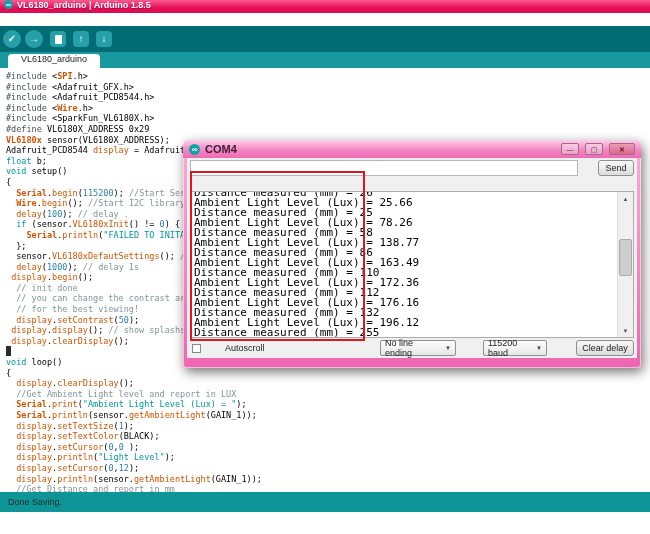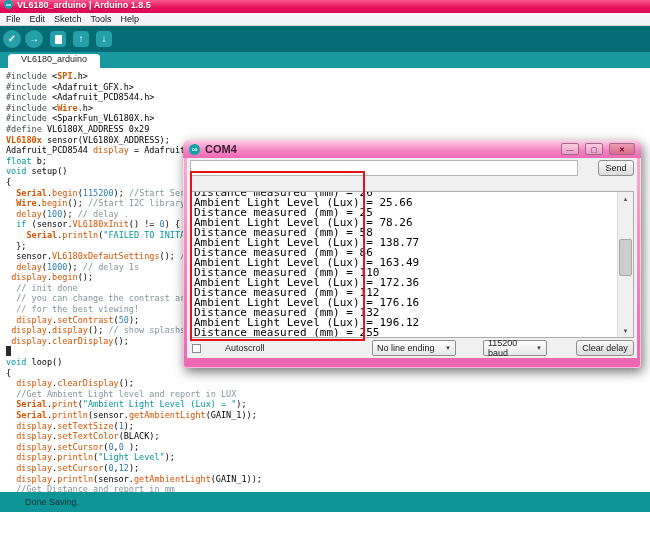--- a/index.html
+++ b/index.html
@@ -41,21 +41,21 @@
   .tk-k{color:#00979c;}
   .tk-f{color:#d35400;}
   .tk-o{color:#d35400;font-weight:bold;}
   .tk-n{color:#2e7faf;}
   .tk-c{color:#82959b;}
   .tk-s{color:#00979c;}
   .tk-x{background:#2b2b2b;color:#2b2b2b;}
 
   
   .statusbar{position:absolute;left:0;top:492px;right:0;height:20px;background:#0e9597;
-    font-size:9px;color:#102e30;display:flex;align-items:center;padding:0 25px;box-sizing:border-box;}
+    font-size:9px;color:#102e30;display:flex;align-items:center;padding:0 8px;box-sizing:border-box;}
   .console{position:absolute;left:0;top:512px;right:0;height:22px;background:#000;
     font-family:"DejaVu Sans Mono",monospace;font-size:9px;font-weight:bold;color:#a85020;
     padding:4px 0 0 6px;box-sizing:border-box;}
 
   
   .sm{position:absolute;left:183px;top:140px;width:458px;height:228px;
     background:linear-gradient(#f9aed5,#ee66b1);border-radius:6px 6px 4px 4px;
     box-shadow:2px 4px 12px rgba(0,0,0,.55), inset 0 0 0 1px rgba(255,255,255,.55);}
   .sm-titlebar{height:18px;display:flex;align-items:center;gap:5px;padding:0 6px;
     border-radius:6px 6px 0 0;background:linear-gradient(#fdd0e7,#f387c4 55%,#ef6ab4);}
@@ -89,46 +89,39 @@
   .sbar .arr.up{top:0;}
   .sbar .arr.down{bottom:0;}
   .sbar .thumb{position:absolute;left:1px;right:1px;top:47px;height:37px;background:#cdcdcd;
     border:1px solid #a9a9a9;border-radius:2px;box-sizing:border-box;}
 
   .sm-bottomrow{height:16px;display:flex;align-items:center;font-size:9px;color:#222;gap:20px;}
   .cb{width:9px;height:9px;background:#fff;border:1px solid #8a8a8a;margin:0 4px 0 2px;box-sizing:border-box;}
   .combo{height:16px;border:1px solid #8e8f8f;border-radius:2px;background:linear-gradient(#fdfdfd,#e7e7e7);
     display:flex;align-items:center;justify-content:space-between;padding:0 4px;box-sizing:border-box;gap:5px;}
   .combo .carr{font-size:6px;color:#444;}
-  .combo.le{width:84px;margin-right:7px;}
+  .combo.le{width:76px;margin-right:7px;}
   .combo.baud{width:64px;margin-right:9px;}
   .sm-clear{width:58px;}
   .spacer{flex:1;}
 
   
   .annot{position:absolute;left:190px;top:171px;width:175px;height:170px;
     border:2px solid #e2141c;box-sizing:border-box;pointer-events:none;}
 </style>
 </head>
 <body>
 
 <div class="screen">
 
   <div class="titlebar">
     <span class="app-ico">∞</span>
     <span class="ttext">VL6180_arduino | Arduino 1.8.5</span>
   </div>
 
-  <div class="menubar">
-      <span>File</span>
-      <span>Edit</span>
-      <span>Sketch</span>
-      <span>Tools</span>
-      <span>Help</span>
-    </div>
 
   <div class="toolbar">
     <div style="display:flex;align-items:center;gap:4px;">
         <div class="tbtn circle">
           <span class="glyph">✓</span>
         </div>
         <div class="tbtn circle">
           <span class="glyph">→</span>
         </div>
         <div class="tbtn square">

